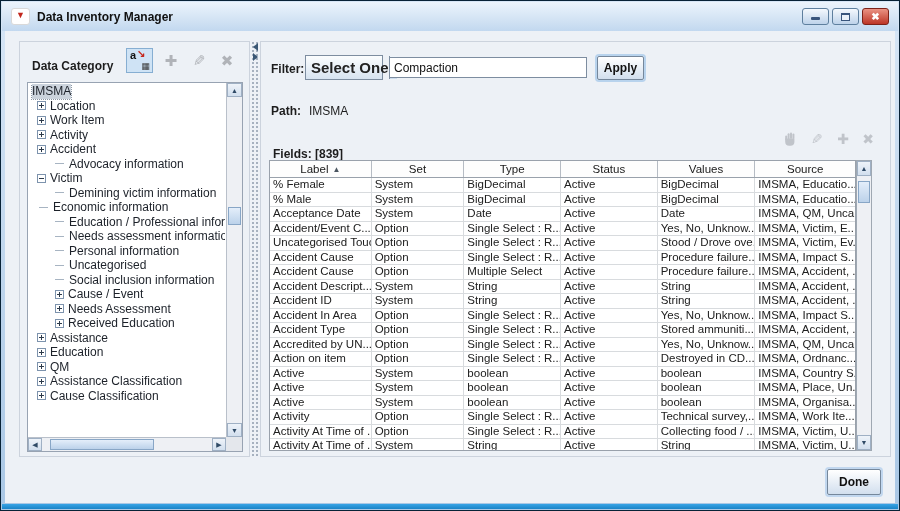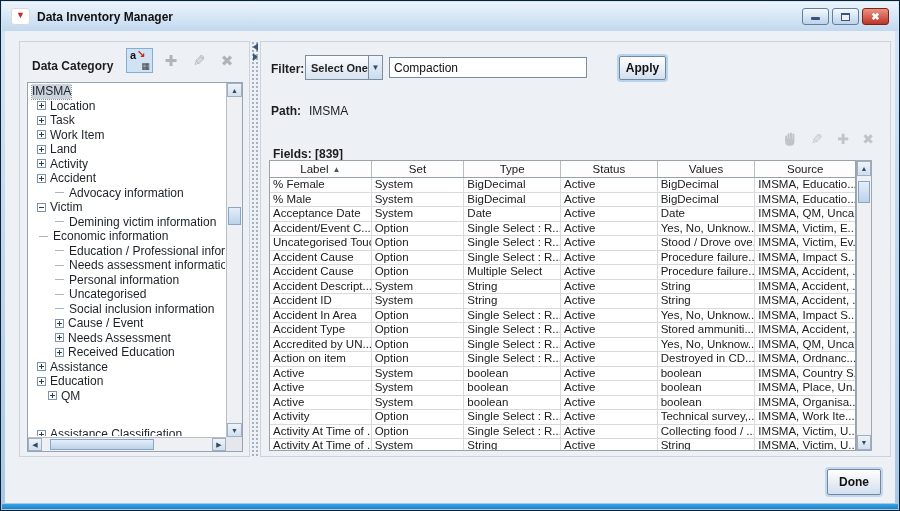--- a/index.html
+++ b/index.html
@@ -58,25 +58,25 @@
   .sb-thumb { position:absolute; background:linear-gradient(#e4eefa,#bcd2ea); border:1px solid #88a6c6; box-sizing:border-box; cursor:default; }
 
   .tree-vscroll { top:0; right:0; width:16px; bottom:14px; }
   .tree-hscroll { left:0; right:16px; bottom:0; height:14px; }
   .tree-corner { position:absolute; right:0; bottom:0; width:16px; height:14px; background:#e4e7ec; }
 
   
   .rp-label { position:absolute; font-size:12px; font-weight:700; color:#1d1d1d; white-space:nowrap; }
   .rp-value { position:absolute; font-size:12px; color:#1d1d1d; white-space:nowrap; }
   .combo { position:absolute; left:44px; top:13px; width:78px; height:25px; border:1px solid #7d8da0; background:linear-gradient(#fbfdfe,#d7e3f0); display:flex; box-sizing:border-box; cursor:default; }
-  .combo-text { flex:1; font-size:11px; font-weight:700; color:#222; display:flex; align-items:center; padding-left:5px; white-space:nowrap; }
+  .combo-text { flex:1; font-size:15px; font-weight:700; color:#222; display:flex; align-items:center; padding-left:5px; white-space:nowrap; }
   .combo-arrow { width:19px; border-left:1px solid #7d8da0; background:linear-gradient(#eef4fa,#ccdcee); display:flex; align-items:center; justify-content:center; font-size:8px; color:#2f4a66; }
   .filter-input { position:absolute; left:128px; top:15px; width:198px; height:21px; border:1px solid #7d8da0; background:#fff; font-family:"Liberation Sans",sans-serif; font-size:12px; color:#111; padding:0 4px; box-sizing:border-box; }
   .btn { border:1px solid #75879b; background:linear-gradient(#ffffff,#d2dfee); font-family:"Liberation Sans",sans-serif; font-weight:700; font-size:12px; color:#111; display:flex; align-items:center; justify-content:center; box-sizing:border-box; cursor:default; }
-  #apply-btn { position:absolute; left:358px; top:14px; width:47px; height:24px; box-shadow:0 0 0 2px rgba(140,185,230,.55); border-radius:2px; }
+  #apply-btn { position:absolute; left:336px; top:14px; width:47px; height:24px; box-shadow:0 0 0 2px rgba(140,185,230,.55); border-radius:2px; }
   .tbl-ico { position:absolute; width:20px; height:18px; display:flex; align-items:center; justify-content:center; font-size:14px; color:#c0c4ca; cursor:default; }
   #ico-hand   { left:519px; top:88px; }
   #ico-edit2  { left:546px; top:88px; }
   #ico-add2   { left:572px; top:88px; }
   #ico-del2   { left:597px; top:88px; }
 
   .table-wrap { position:absolute; left:8px; top:118px; width:587px; height:291px; background:#fff; border:1px solid #99a1ab; box-sizing:border-box; overflow:hidden; }
   .thead { display:flex; height:17px; background:#fdfdfd; border-bottom:1px solid #99a1ab; box-sizing:border-box; }
   .hcell { display:flex; align-items:center; justify-content:center; font-size:11.5px; color:#191919; border-right:1px solid #b6bcc4; box-sizing:border-box; white-space:nowrap; overflow:hidden; cursor:default; }
   .trow { display:flex; height:14.5px; border-bottom:1px solid #d8dbde; box-sizing:border-box; }
@@ -132,29 +132,21 @@
         <div class="tree-viewport" id="tree">
             <div class="tree-row sel" style="padding-left: 3px;">
               <span class="tree-label">IMSMA</span>
             </div>
             <div class="tree-row" style="padding-left: 8px;">
               <span class="exp plus"></span>
               <span class="tree-label">Location</span>
             </div>
             <div class="tree-row" style="padding-left: 8px;">
               <span class="exp plus"></span>
-              <span class="tree-label">Task</span>
-            </div>
-            <div class="tree-row" style="padding-left: 8px;">
-              <span class="exp plus"></span>
               <span class="tree-label">Work Item</span>
-            </div>
-            <div class="tree-row" style="padding-left: 8px;">
-              <span class="exp plus"></span>
-              <span class="tree-label">Land</span>
             </div>
             <div class="tree-row" style="padding-left: 8px;">
               <span class="exp plus"></span>
               <span class="tree-label">Activity</span>
             </div>
             <div class="tree-row" style="padding-left: 8px;">
               <span class="exp plus"></span>
               <span class="tree-label">Accident</span>
             </div>
             <div class="tree-row" style="padding-left: 26px;">
@@ -206,25 +198,25 @@
               <span class="tree-label">Received Education</span>
             </div>
             <div class="tree-row" style="padding-left: 8px;">
               <span class="exp plus"></span>
               <span class="tree-label">Assistance</span>
             </div>
             <div class="tree-row" style="padding-left: 8px;">
               <span class="exp plus"></span>
               <span class="tree-label">Education</span>
             </div>
-            <div class="tree-row" style="padding-left: 19px;">
+            <div class="tree-row" style="padding-left: 8px;">
               <span class="exp plus"></span>
               <span class="tree-label">QM</span>
             </div>
-            <div class="tree-row" style="padding-left: 8px; margin-top: 24px;">
+            <div class="tree-row" style="padding-left: 8px;">
               <span class="exp plus"></span>
               <span class="tree-label">Assistance Classification</span>
             </div>
             <div class="tree-row" style="padding-left: 8px;">
               <span class="exp plus"></span>
               <span class="tree-label">Cause Classification</span>
             </div>
           </div>
 
         <div class="sb-track-v tree-vscroll">

